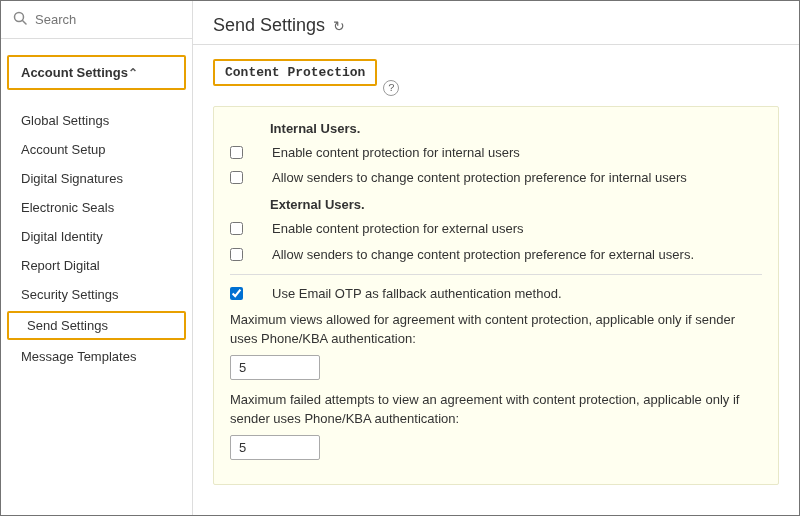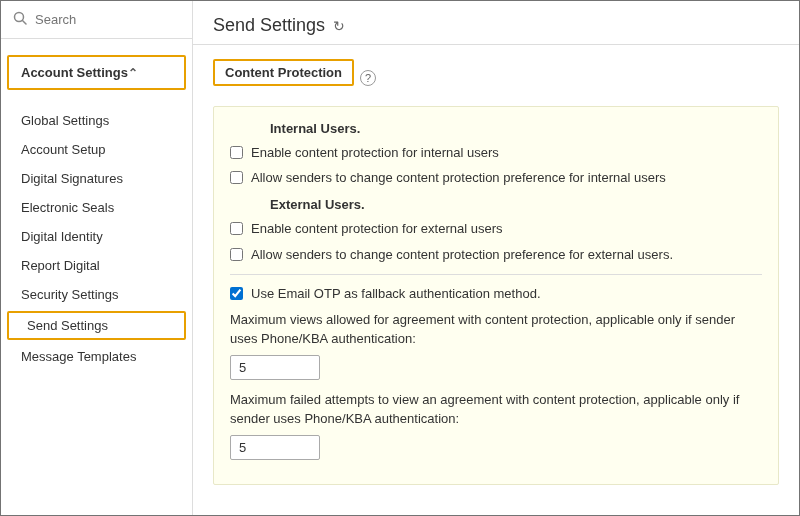--- a/index.html
+++ b/index.html
@@ -168,20 +168,21 @@
     .checkbox-row input[type="checkbox"] {
       margin-top: 2px;
       flex-shrink: 0;
       cursor: pointer;
       accent-color: #0070d2;
     }
     .checkbox-label {
       font-size: 13px;
       color: #333;
       line-height: 1.4;
+      margin-left: 21px;
     }
     .section-divider {
       margin: 10px 0 8px 0;
     }
     .text-desc {
       font-size: 13px;
       color: #333;
       line-height: 1.5;
       margin-bottom: 6px;
     }
@@ -236,21 +237,21 @@
       <div class="sidebar-item">Message Templates</div>
     </div>
   </div>
 
   <div class="main-content">
     <div class="main-header">
       <h1 class="main-title">Send Settings</h1>
       <span class="refresh-icon">↻</span>
     </div>
     <div class="main-body">
-      <div style="margin-bottom: 10px; display: flex; align-items: center; gap: 6px;">
+      <div style="margin-bottom: 10px; display: flex; align-items: flex-end; gap: 6px; font-family: Liberation Mono, monospace;">
         <div class="section-panel">
           <span>Content Protection</span>
         </div>
         <div class="help-icon">?</div>
       </div>
       <div class="content-area">
 
         <div class="subsection-title">Internal Users.</div>
         <div class="checkbox-row">
           <input type="checkbox" id="cp-internal-enable" style="">

